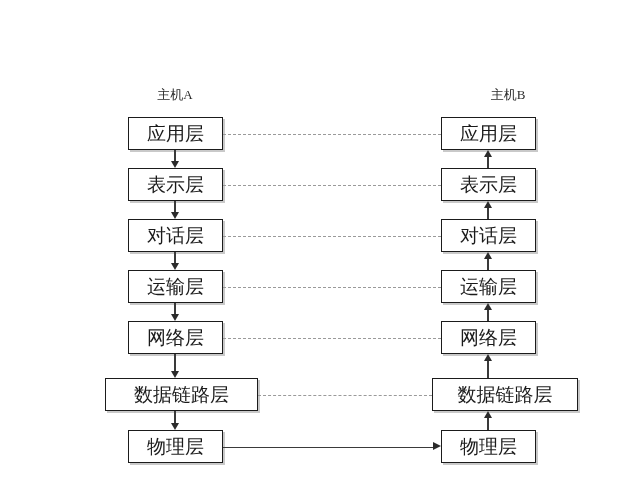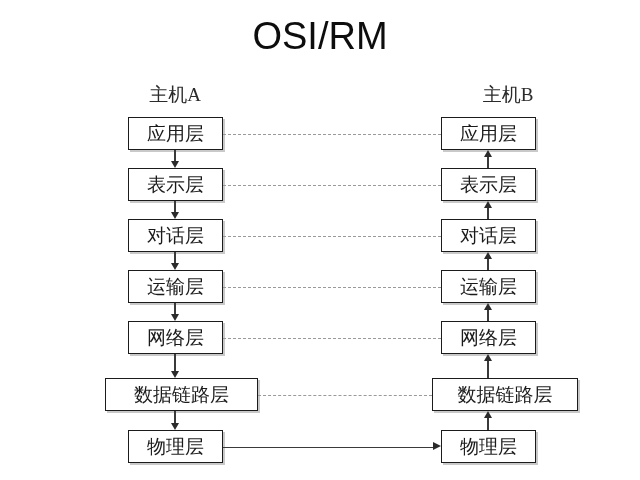--- a/index.html
+++ b/index.html
@@ -13,21 +13,21 @@
   .title{
     position:absolute;left:0;top:14px;width:640px;text-align:center;
     font-family:"Liberation Sans", sans-serif;
     font-size:38px;line-height:44px;color:#0d0d0d;font-weight:400;
     letter-spacing:0px;
   }
 
   .host-label{
     position:absolute;text-align:center;
     font-family:"Liberation Serif", serif;
-    font-size:19px;line-height:22px;color:#2b2b2b;
+    font-size:13px;line-height:22px;color:#2b2b2b;
     white-space:nowrap;
   }
   .host-a{left:120px;top:84px;width:110px;}
   .host-b{left:453px;top:84px;width:110px;}
 
   .lbox{
     position:absolute;box-sizing:border-box;
     border:1.3px solid #1b1b1b;background:#ffffff;
     box-shadow:2px 2px 0 rgba(120,120,120,0.40);
     display:flex;align-items:center;justify-content:center;
@@ -67,21 +67,20 @@
     border-top:4.5px solid transparent;
     border-bottom:4.5px solid transparent;
     border-left:8px solid #2b2b2b;
   }
 </style>
 </head>
 <body>
 
 <div id="stage">
 
-  <div class="title">OSI/RM</div>
 
   <div class="host-label host-a">主机A</div>
   <div class="host-label host-b">主机B</div>
 
   <div id="layers-left">
       <div class="lbox" style="left: 128px; top: 117px; width: 95px; height: 33px;">应用层</div>
       <div class="lbox" style="left: 128px; top: 168px; width: 95px; height: 33px;">表示层</div>
       <div class="lbox" style="left: 128px; top: 219px; width: 95px; height: 33px;">对话层</div>
       <div class="lbox" style="left: 128px; top: 270px; width: 95px; height: 33px;">运输层</div>
       <div class="lbox" style="left: 128px; top: 321px; width: 95px; height: 33px;">网络层</div>

